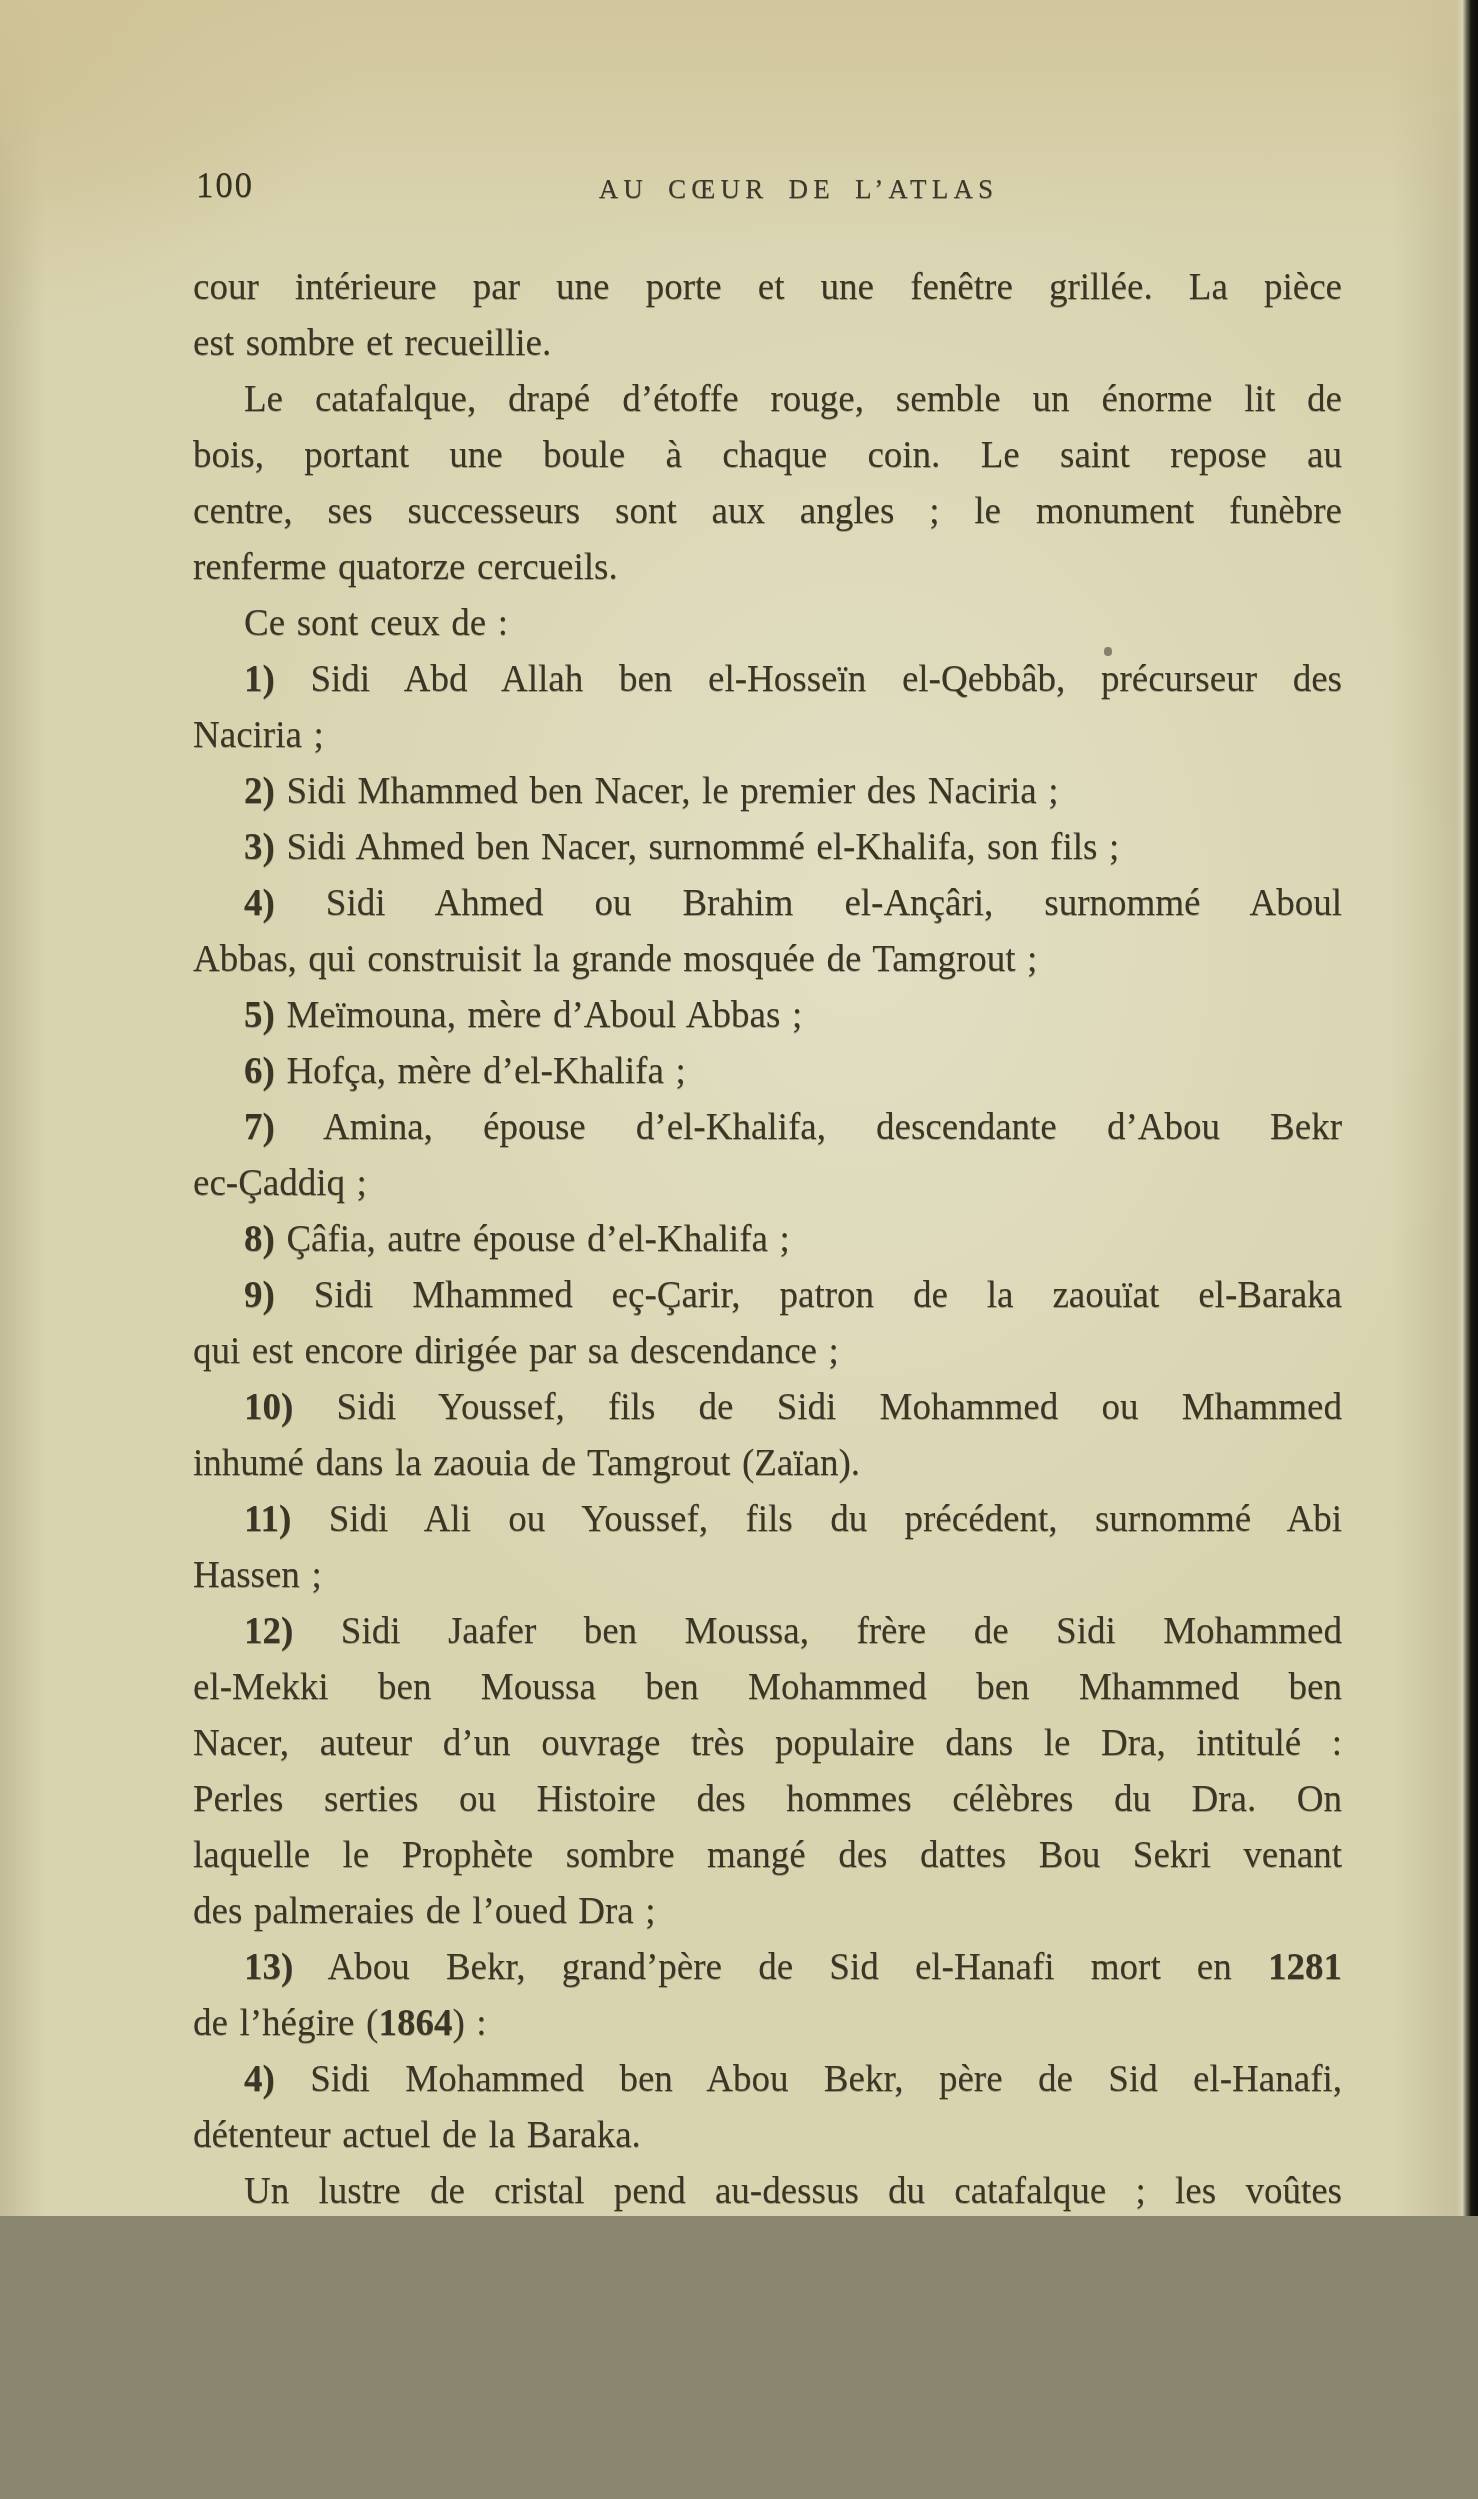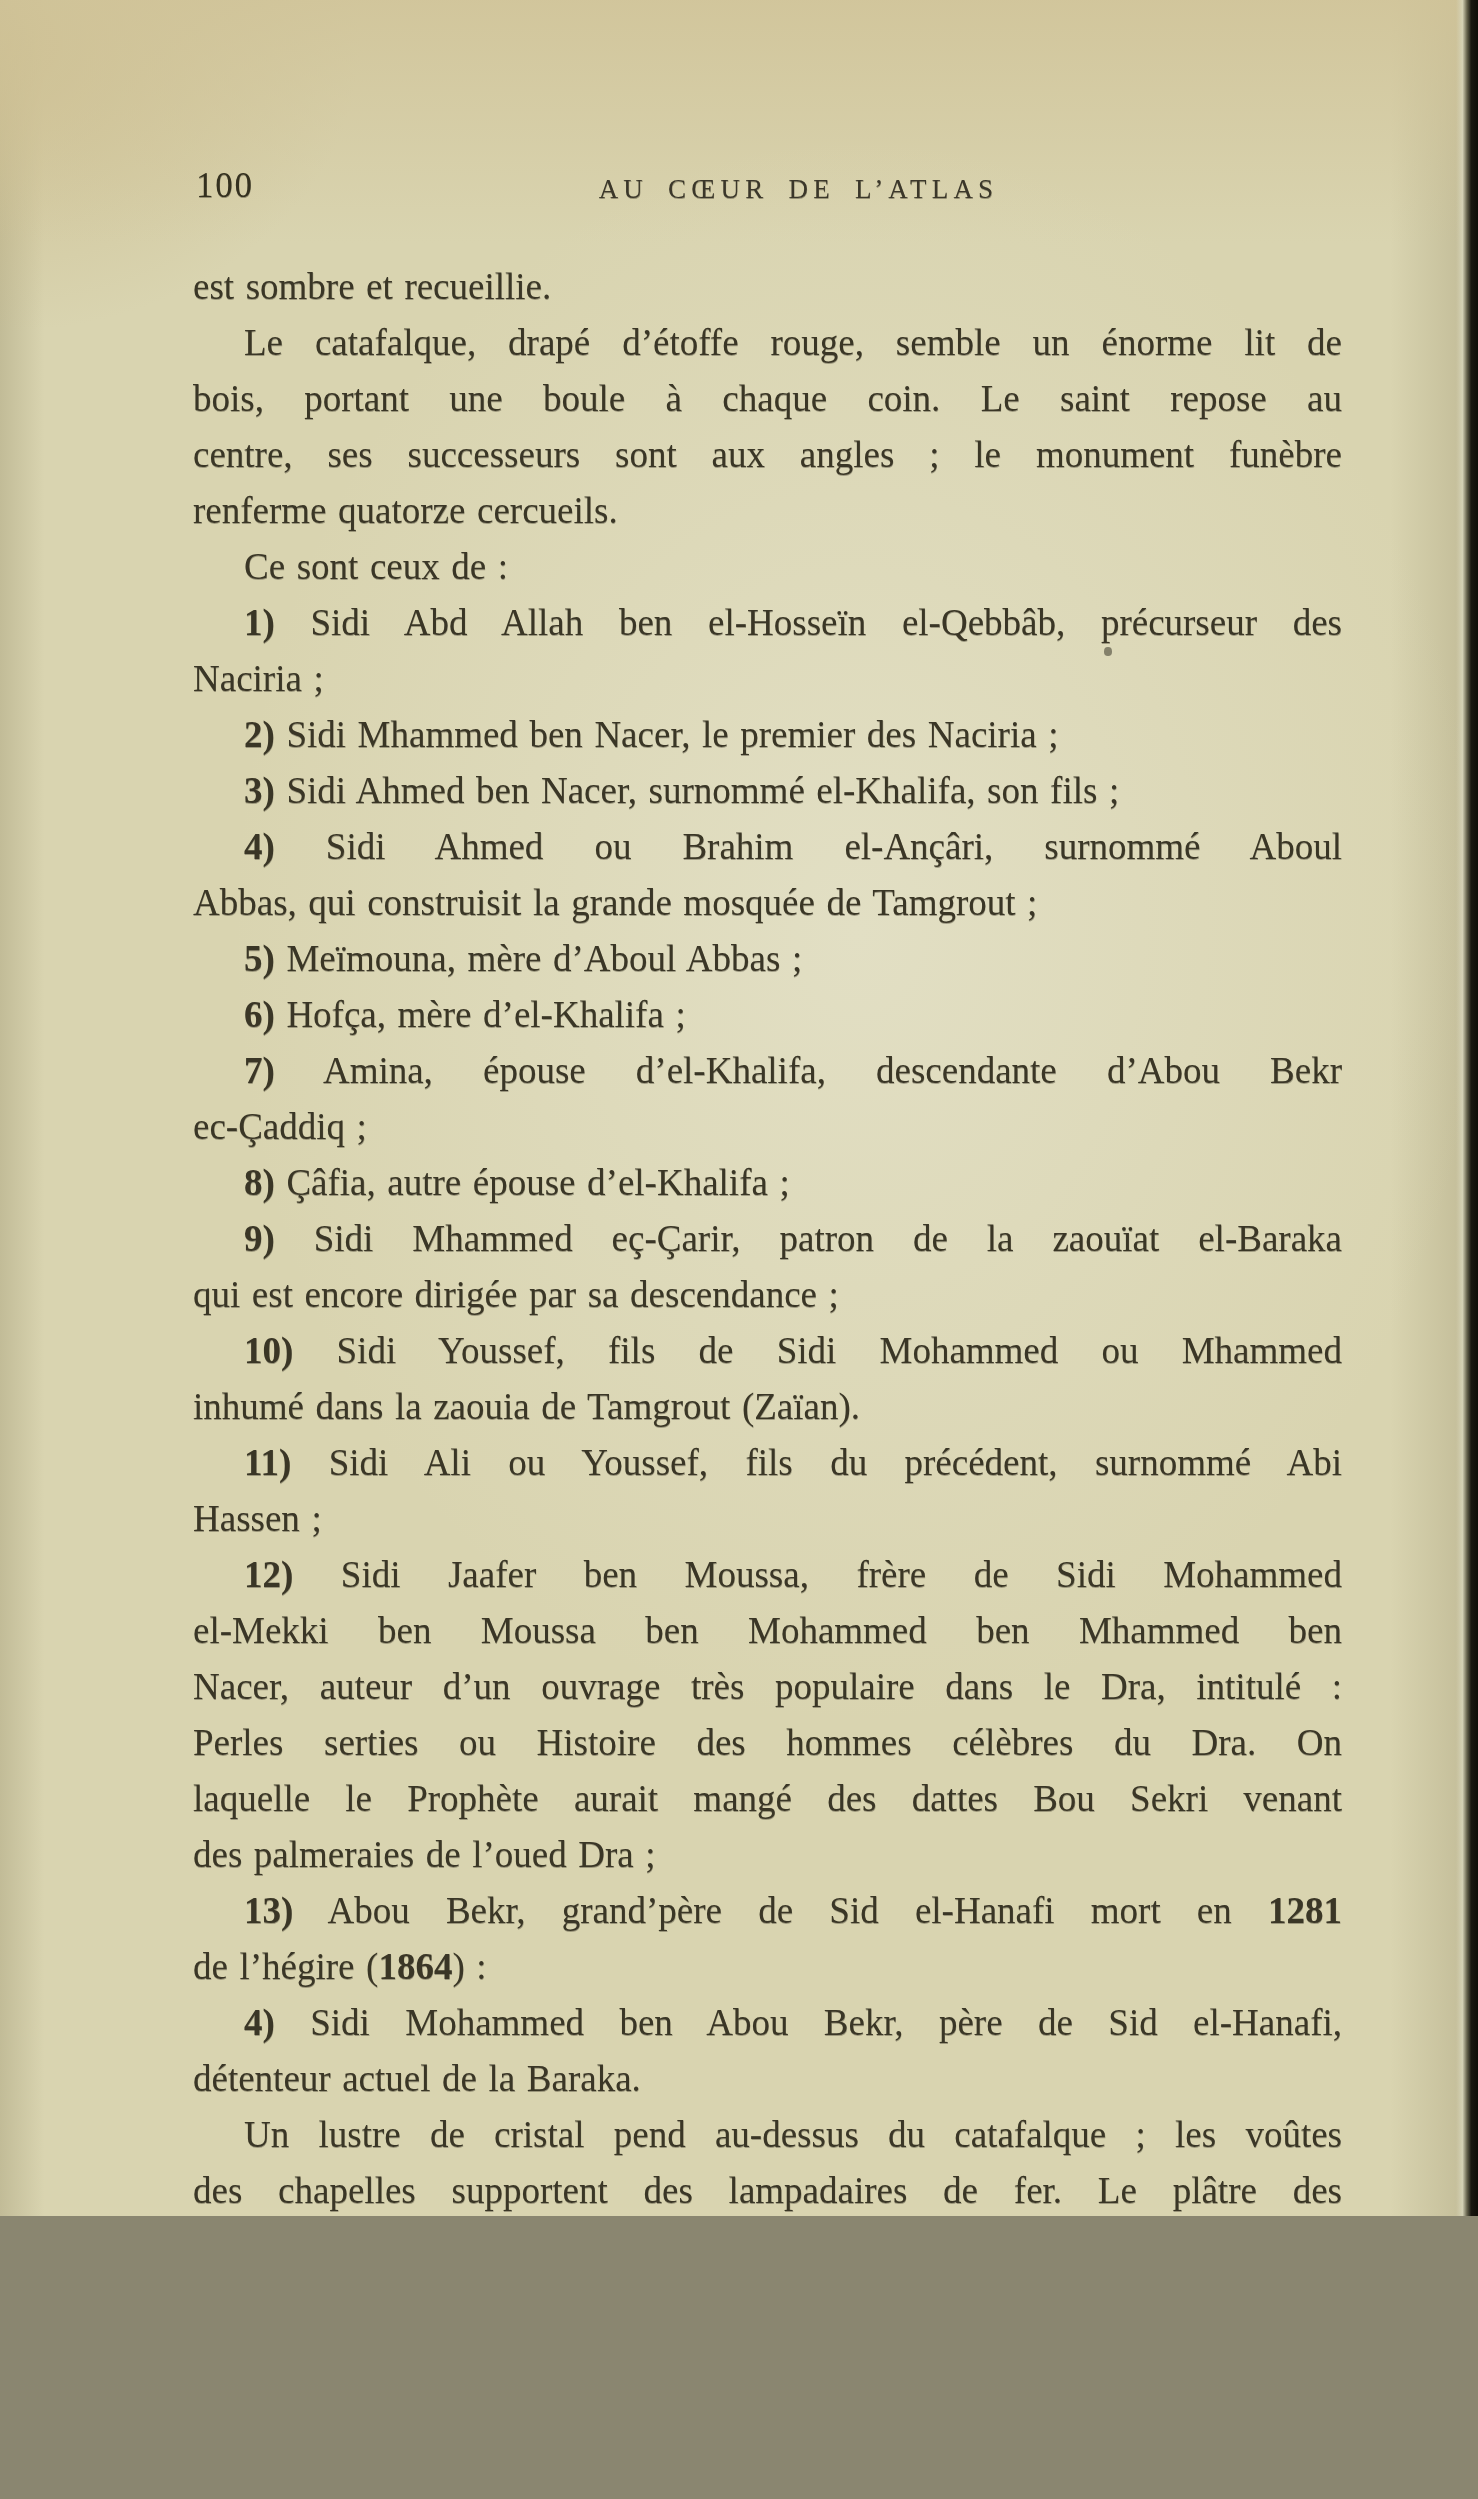--- a/index.html
+++ b/index.html
@@ -78,20 +78,21 @@
   .line .b { font-weight: bold; }
 </style>
 </head>
 <body>
 
 <div class="page">
   <span class="pagenum">100</span>
   <div class="running-title">AU CŒUR DE L’ATLAS</div>
 
   <main class="text-block">
+      <div class="line"><span>cour intérieure par une porte et une fenêtre grillée. La pièce</span></div>
       <div class="line end"><span>est sombre et recueillie.</span></div>
       <div class="line indent"><span>Le catafalque, drapé d’étoffe rouge, semble un énorme lit de</span></div>
       <div class="line"><span>bois, portant une boule à chaque coin. Le saint repose au</span></div>
       <div class="line"><span>centre, ses successeurs sont aux angles ; le monument funèbre</span></div>
       <div class="line end"><span>renferme quatorze cercueils.</span></div>
       <div class="line indent end"><span>Ce sont ceux de :</span></div>
       <div class="line indent"><span class="b">1)</span><span> Sidi Abd Allah ben el-Hosseïn el-Qebbâb, précurseur des</span></div>
       <div class="line end"><span>Naciria ;</span></div>
       <div class="line indent end"><span class="b">2)</span><span> Sidi Mhammed ben Nacer, le premier des Naciria ;</span></div>
       <div class="line indent end"><span class="b">3)</span><span> Sidi Ahmed ben Nacer, surnommé el-Khalifa, son fils ;</span></div>
@@ -105,21 +106,21 @@
       <div class="line indent"><span class="b">9)</span><span> Sidi Mhammed eç-Çarir, patron de la </span><span class="i">zaouïat el-Baraka</span></div>
       <div class="line end"><span>qui est encore dirigée par sa descendance ;</span></div>
       <div class="line indent"><span class="b">10)</span><span> Sidi Youssef, fils de Sidi Mohammed ou Mhammed</span></div>
       <div class="line end"><span>inhumé dans la zaouia de </span><span class="i">Tamgrout (Zaïan)</span><span>.</span></div>
       <div class="line indent"><span class="b">11)</span><span> Sidi Ali ou Youssef, fils du précédent, surnommé Abi</span></div>
       <div class="line end"><span>Hassen ;</span></div>
       <div class="line indent"><span class="b">12)</span><span> Sidi Jaafer ben Moussa, frère de Sidi Mohammed</span></div>
       <div class="line"><span>el-Mekki ben Moussa ben Mohammed ben Mhammed ben</span></div>
       <div class="line"><span>Nacer, auteur d’un ouvrage très populaire dans le </span><span class="i">Dra</span><span>, intitulé :</span></div>
       <div class="line"><span class="i">Perles serties ou Histoire des hommes célèbres du Dra.</span><span> On</span></div>
-      <div class="line"><span>laquelle le Prophète aurait mangé des dattes Bou Sekri venant</span></div>
+      <div class="line"><span>laquelle le Prophète sombre mangé des dattes Bou Sekri venant</span></div>
       <div class="line end"><span>des palmeraies de l’</span><span class="i">oued Dra</span><span> ;</span></div>
       <div class="line indent"><span class="b">13)</span><span> Abou Bekr, grand’père de Sid el-Hanafi mort en </span><span class="b">1281</span></div>
       <div class="line end"><span>de l’hégire (</span><span class="b">1864</span><span>) :</span></div>
       <div class="line indent"><span class="b">4)</span><span> Sidi Mohammed ben Abou Bekr, père de Sid el-Hanafi,</span></div>
       <div class="line end"><span>détenteur actuel de la Baraka.</span></div>
       <div class="line indent"><span>Un lustre de cristal pend au-dessus du catafalque ; les voûtes</span></div>
       <div class="line"><span>des chapelles supportent des lampadaires de fer. Le plâtre des</span></div>
     </main>
 
   <div class="ink-speck"></div>

